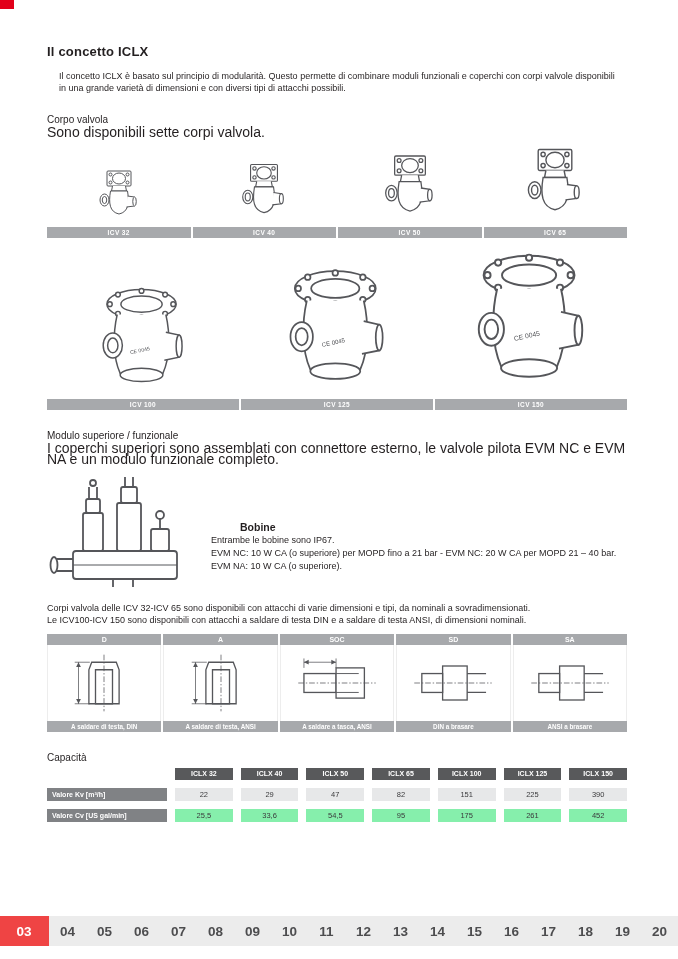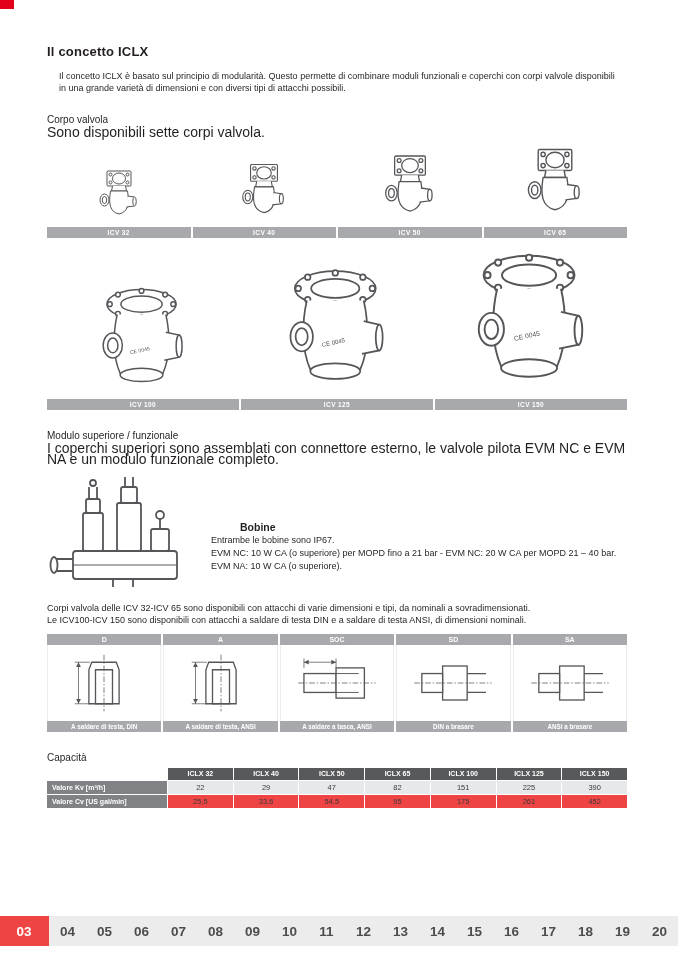--- a/index.html
+++ b/index.html
@@ -39,27 +39,27 @@
 
   
   .conn-grid { display:grid; grid-template-columns:repeat(5,1fr); gap:2px; margin-top:8px; }
   .conn-col { display:flex; flex-direction:column; }
   .conn-h { height:11px; background:#a7a9ac; color:#fff; font-weight:bold; font-size:7px; text-align:center; line-height:11px; }
   .conn-body { height:76px; background:#fff; border-left:1px solid #ededed; border-right:1px solid #ededed;
                display:flex; align-items:center; justify-content:center; }
   .conn-f { height:11px; background:#a7a9ac; color:#fff; font-weight:bold; font-size:6.3px; text-align:center; line-height:11px; }
 
   
-  .cap-table { margin-top:5px; display:grid; grid-template-columns:120px repeat(7,1fr); gap:1px; }
+  .cap-table { margin-top:5px; display:grid; grid-template-columns:120px repeat(7,1fr); gap:8px; }
   .cap-h { background:#58595b; color:#fff; font-size:7px; font-weight:bold; text-align:center; line-height:12px; height:12px; }
   .cap-h0 { background:transparent; }
   .cap-label { background:#808285; color:#fff; font-size:7px; font-weight:bold; line-height:13px; height:13px; padding-left:5px; box-sizing:border-box; }
   .cap-v { font-size:7.5px; text-align:center; line-height:13px; height:13px; color:#3a3a3c; }
   .r1 { background:#e7e8e9; }
-  .r2 { background:#ef4444; }
+  .r2 { background:#86efac; }
 
   
   .page-footer { position:absolute; top:926px; right:51px; display:flex; align-items:flex-end; gap:14px; }
   .pf-text { color:#808285; font-size:8.5px; }
   .pf-bar { width:2px; height:11px; background:#58595b; }
   .pf-num { font-size:10px; font-weight:bold; color:#231f20; }
 
   
   .sidebar { position:absolute; top:5px; right:0; height:941px; display:flex; flex-direction:row;
              justify-content:space-between; align-items:flex-end; }

